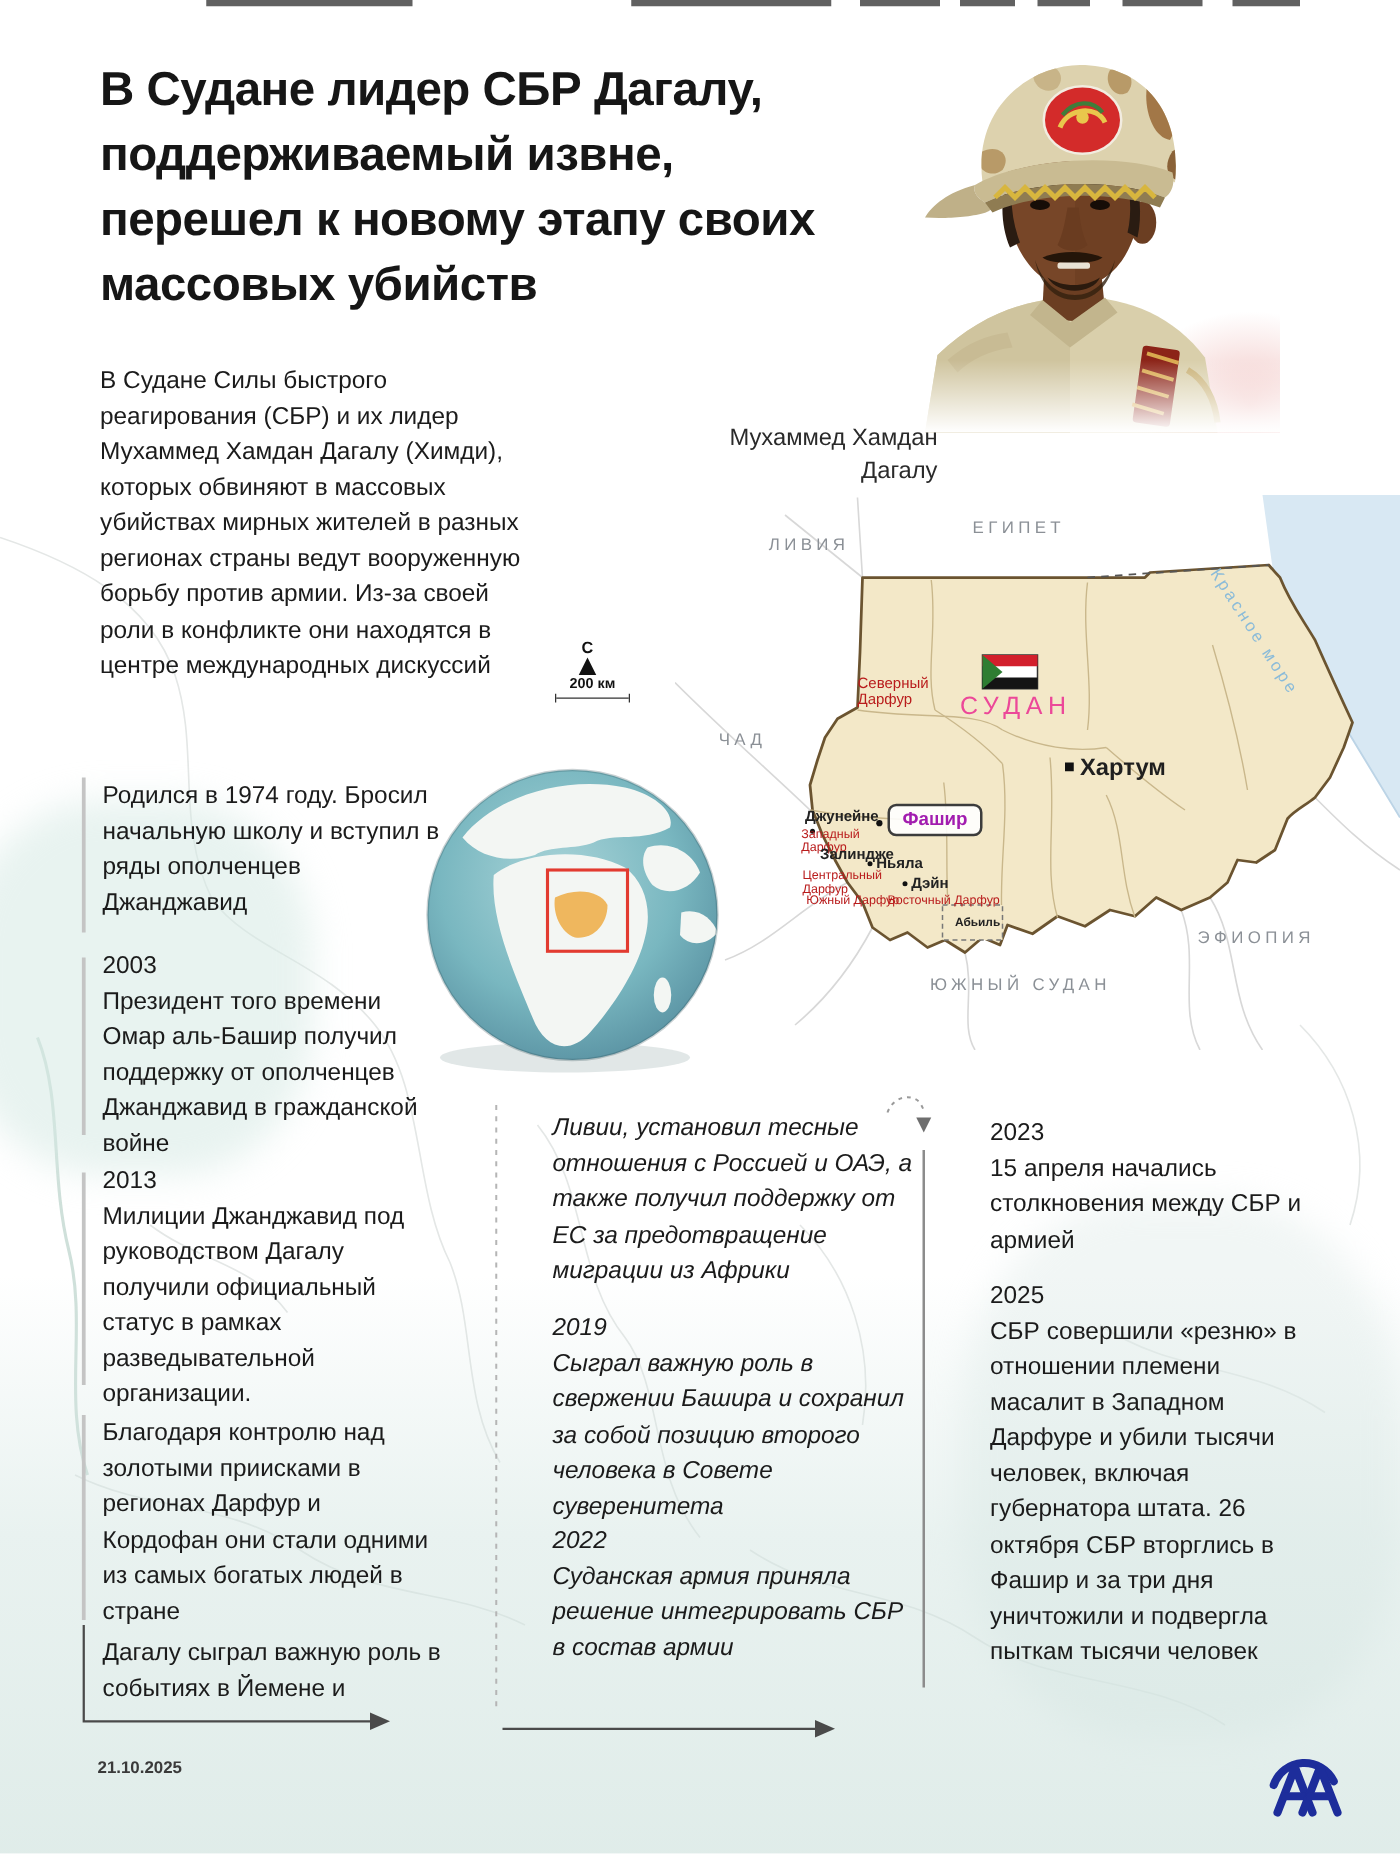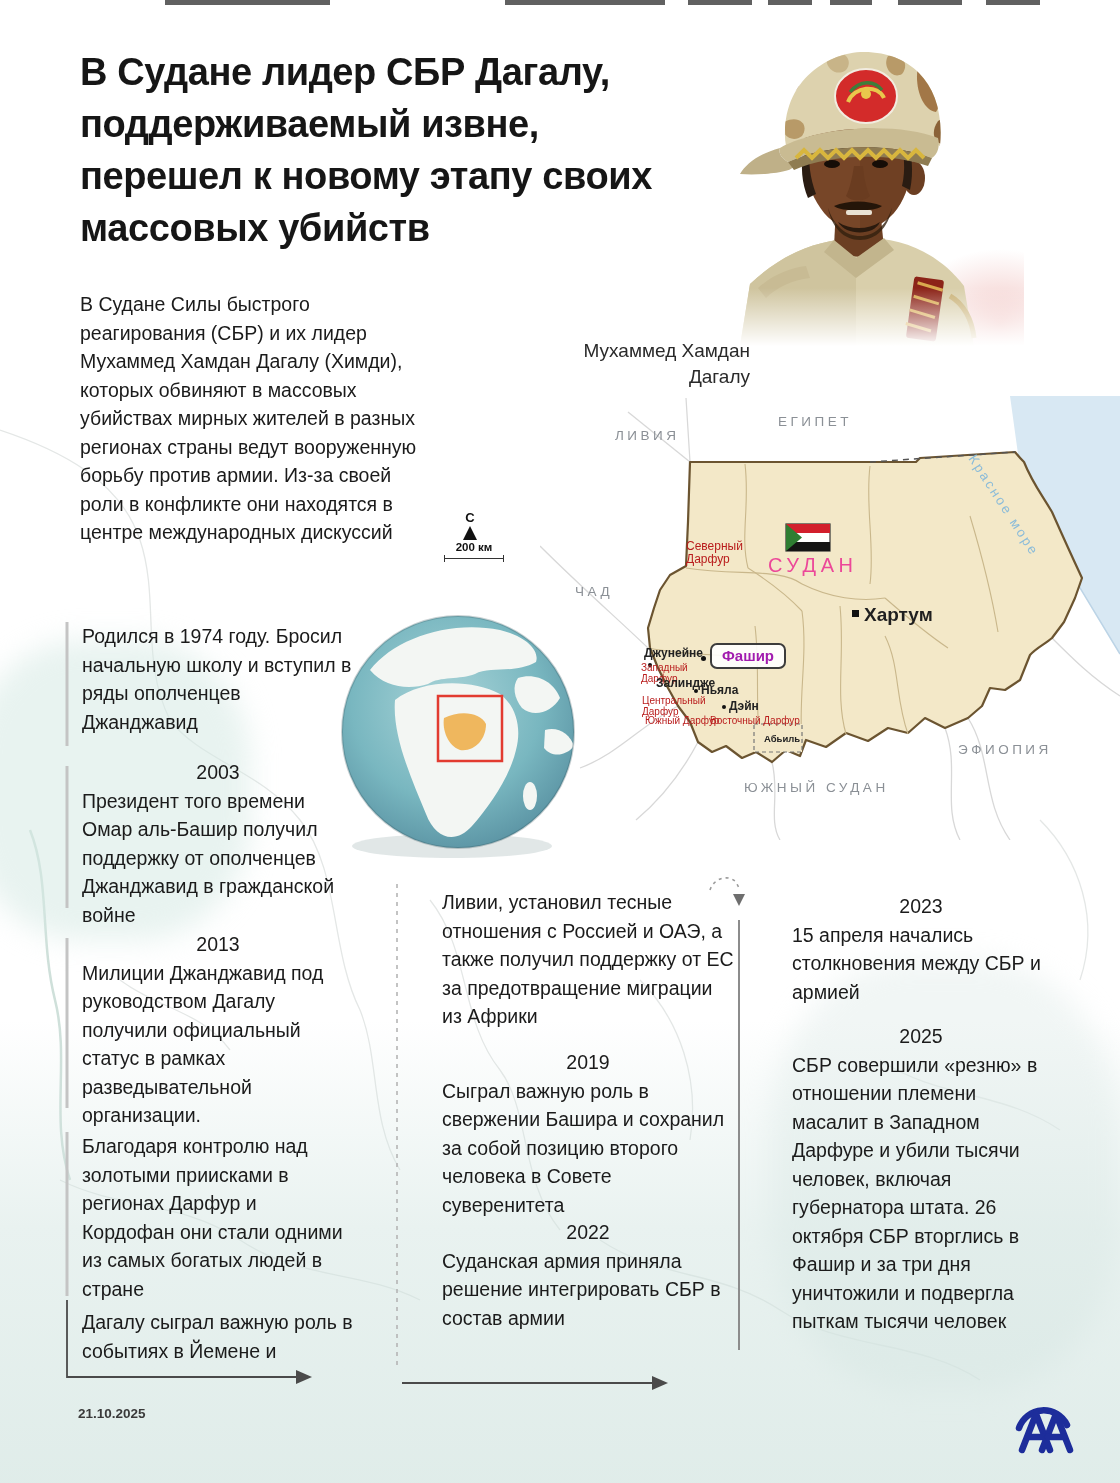--- a/index.html
+++ b/index.html
@@ -18,23 +18,23 @@
   .top-seg{position:absolute;top:0;height:5px;background:#454545;opacity:.85;}
   
   .title{left:80px;top:46px;width:640px;font-size:38px;line-height:52px;font-weight:700;
     color:#161616;letter-spacing:-.4px;}
   
   .intro{left:80px;top:290px;width:352px;font-size:19.5px;line-height:28.5px;color:#1b1b1b;}
   
   .caption{left:538px;top:338px;width:212px;text-align:right;font-size:19px;line-height:26px;color:#2a2a2a;}
   
   .tl{font-size:19.5px;line-height:28.5px;color:#1b1b1b;}
-  .tl .yr{display:block;text-align:center;}
+  .tl .yr{display:block;}
   .c1{left:82px;width:272px;}
-  .c2{left:442px;width:292px;}
+  .c2{left:442px;width:292px;font-style:italic;}
   .c3{left:792px;width:258px;}
   
   .date{left:78px;top:1406px;font-size:13.5px;font-weight:700;color:#3a3a3a;}
   
   .country-lbl{position:absolute;color:#8b9096;font-size:13.5px;letter-spacing:3.5px;white-space:nowrap;}
   .sudan-lbl{position:absolute;color:#ec4899;font-size:20px;letter-spacing:4.5px;white-space:nowrap;}
   .redsea-lbl{position:absolute;color:#8abbd9;font-size:13.5px;letter-spacing:2.5px;white-space:nowrap;
     transform:rotate(57deg);transform-origin:left top;}
   .capital-lbl{position:absolute;color:#1f1f1f;font-size:19px;font-weight:700;white-space:nowrap;text-align:right;}
   .capital-dot{position:absolute;width:7px;height:7px;background:#111;}

